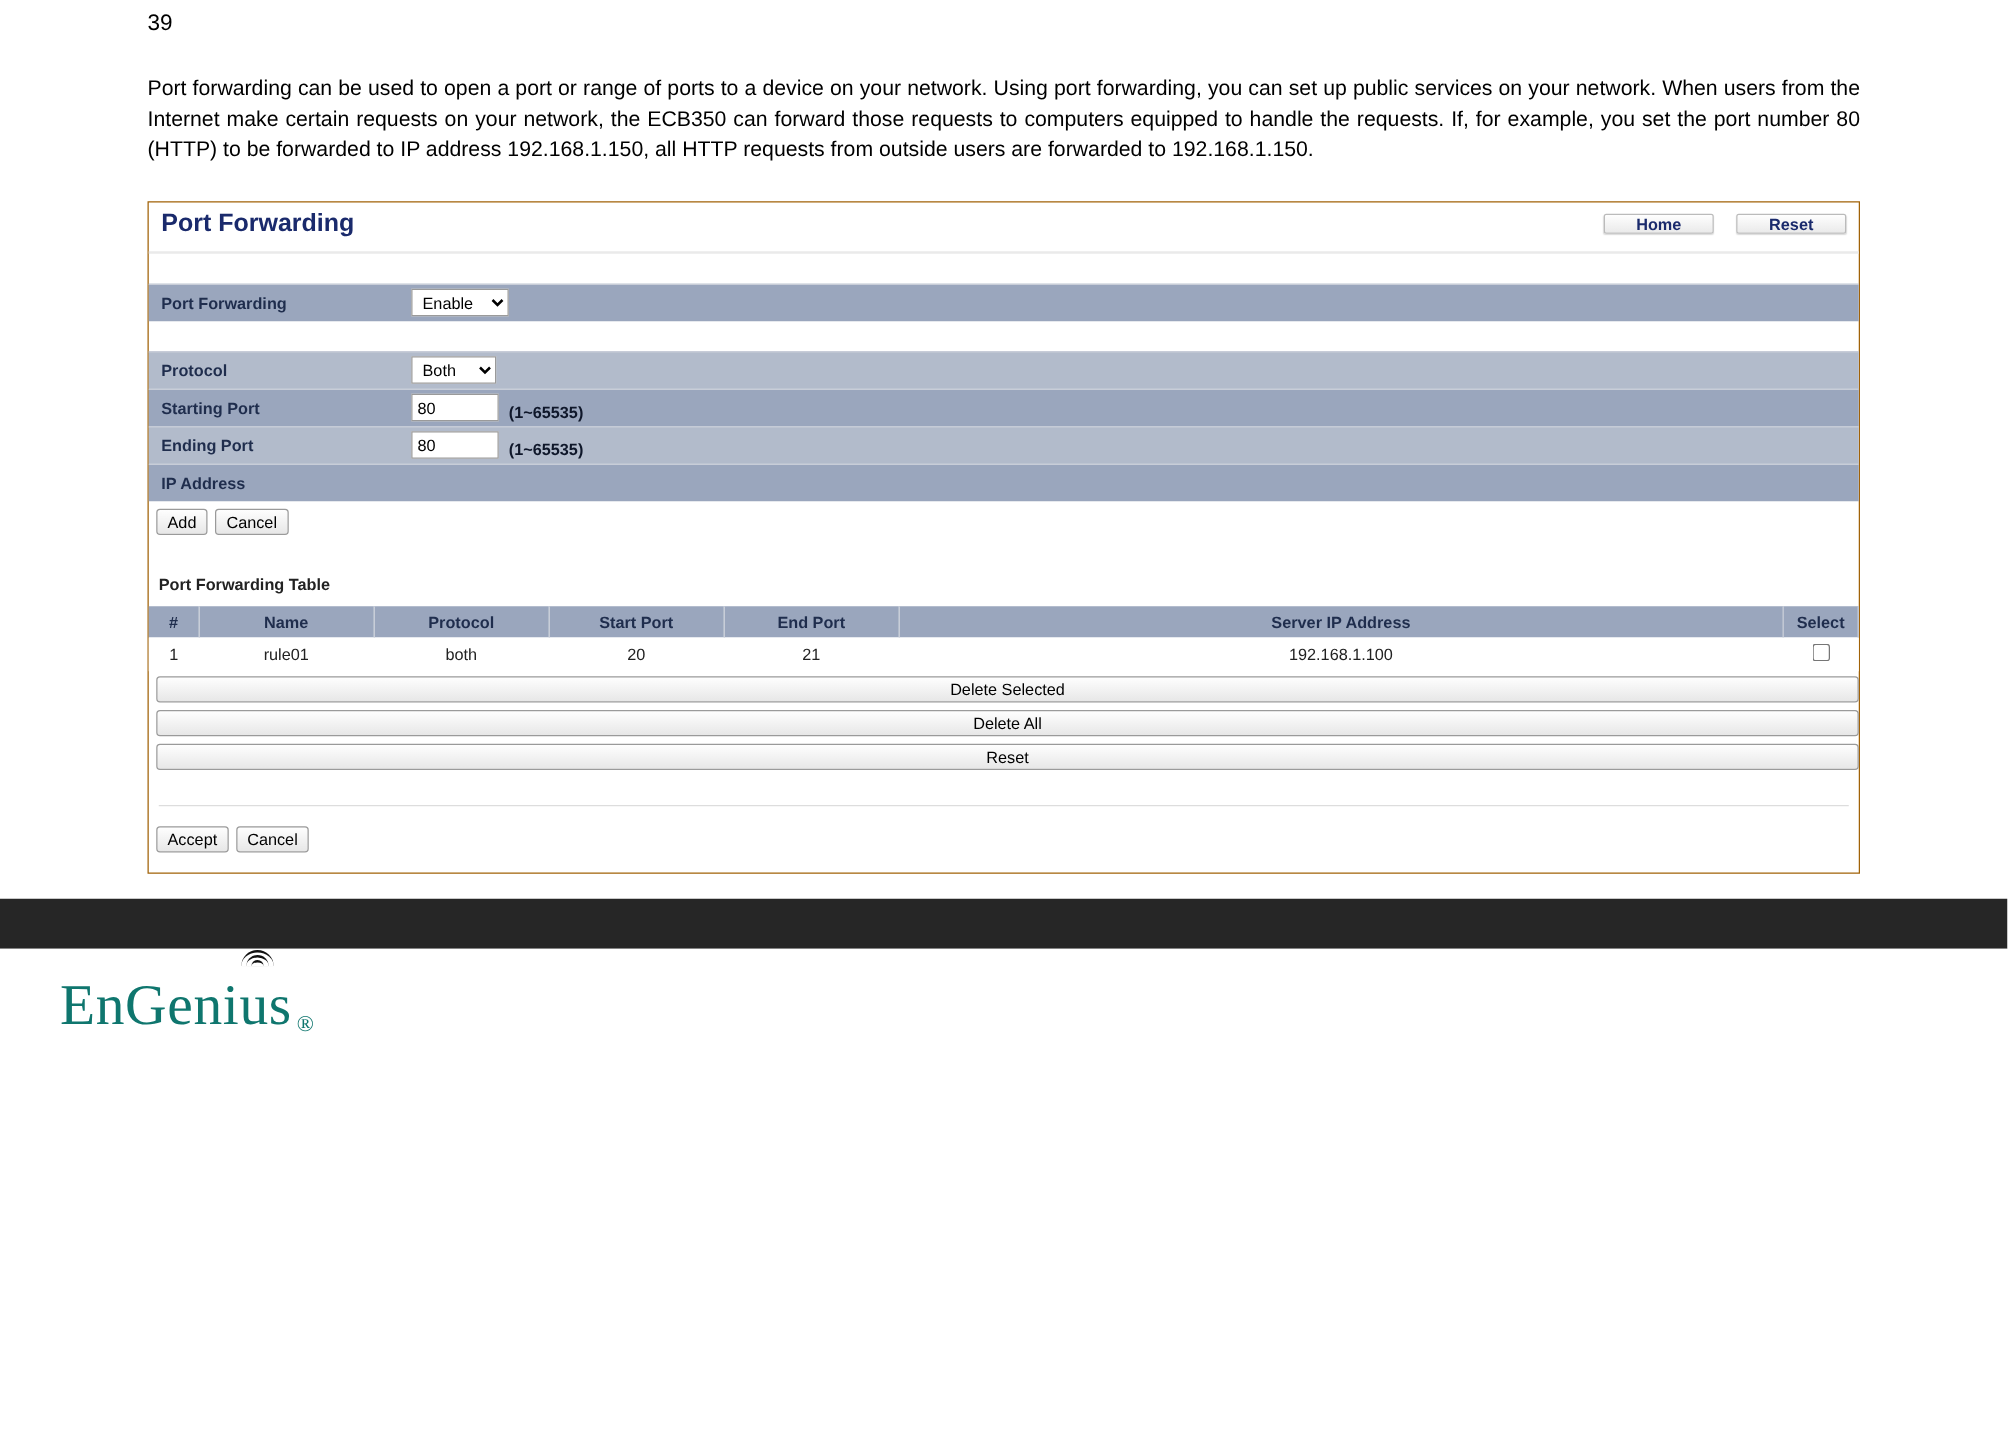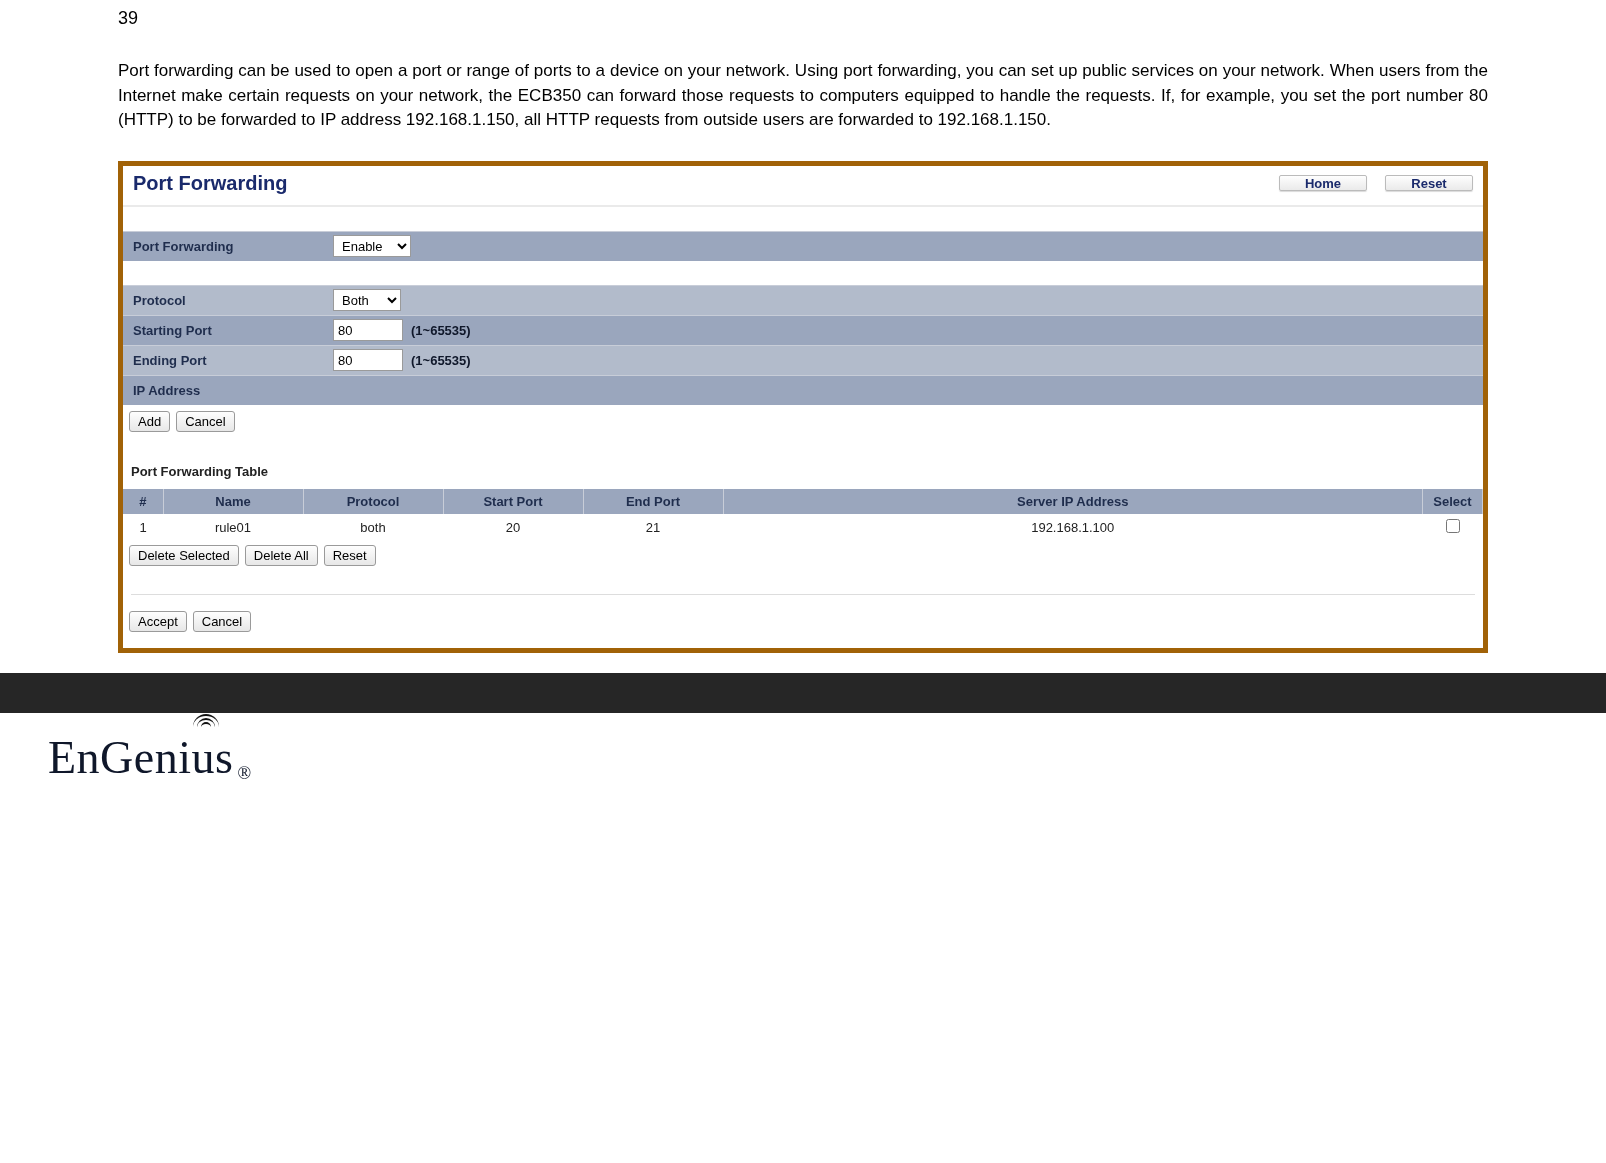--- a/index.html
+++ b/index.html
@@ -2,47 +2,47 @@
 <html><head>
 <meta charset="utf-8">
 <style>
   * { box-sizing: border-box; margin: 0; padding: 0; }
   body { font-family: Arial, Helvetica, sans-serif; background: #fff; color: #000; }
   .page { padding: 0 0 0 0; }
   .page-number { font-size: 18px; font-weight: 400; margin: 8px 0 30px 118px; }
   .content { margin: 0 118px 20px 118px; }
   .section-heading { font-size: 22px; font-weight: 700; margin-bottom: 8px; }
   .intro { font-size: 17px; line-height: 1.45; text-align: justify; margin-bottom: 28px; }
-  .panel { border: 5px solid #a16207; background: #fff; }
+  .panel { border: 1px solid #a16207; background: #fff; }
   .panel-header { display: flex; align-items: center; justify-content: space-between; padding: 6px 10px 10px 6px; border-bottom: 2px solid #eaeaea; }
   .panel-title { color: #1a2a6c; font-weight: 800; font-size: 20px; padding-left: 4px; }
   .hdr-buttons { display: flex; gap: 18px; }
   .hdr-btn { width: 88px; height: 16px; background: linear-gradient(#fefefe,#eaeaea); border: 1px solid #bbb; border-radius: 2px; font-size: 13px; font-weight: 700; color: #1a2a6c; cursor: pointer; box-shadow: 0 1px 1px rgba(0,0,0,.15); }
   .panel-body { padding: 0 0 16px 0; }
   .spacer { height: 24px; }
   .form-row { display: flex; align-items: center; background: #9aa6bd; border-top: 1px solid #c8cdd8; height: 30px; }
   .form-row.light { background: #b2bbcb; }
   .form-label { width: 210px; color: #1f2d4d; font-weight: 700; font-size: 13px; padding-left: 10px; }
-  .form-field { flex: 1; display: flex; align-items: center; gap: 8px; }
+  .form-field { flex: 1; display: flex; align-items: flex-end; gap: 8px; }
   select.inp, input.inp { height: 22px; border: 1px solid #9a9a9a; background: #fff; font-size: 13px; padding: 1px 4px; }
   select.inp { width: 78px; }
   input.inp.wide { width: 140px; }
   input.inp.narrow { width: 70px; }
   .hint { color: #0f172a; font-weight: 700; font-size: 13px; }
   .btn-row { display: flex; gap: 6px; padding: 6px 0 0 6px; }
   .small-btn { background: linear-gradient(#fefefe,#e7e7e7); border: 1px solid #9a9a9a; border-radius: 3px; font-size: 13px; padding: 2px 8px; cursor: pointer; }
   .subheading { font-weight: 700; font-size: 13px; margin: 32px 0 10px 8px; color: #222; }
   table.pft { width: 100%; border-collapse: collapse; font-size: 13px; }
   table.pft th { background: #9aa6bd; color: #1f2d4d; font-weight: 700; padding: 5px 6px; border-right: 1px solid #c8cdd8; text-align: center; }
   table.pft td { background: #fff; color: #222; padding: 5px 6px; text-align: center; }
-  .table-actions { display: flex; gap: 6px; padding: 4px 0 0 6px; }
+  .table-actions { display: flex; gap: 6px; padding: 4px 0 0 6px; flex-direction: column; }
   .divider { height: 1px; background: #ddd; margin: 28px 8px 10px 8px; }
   .footer-bar-dark { height: 40px; background: #262626; width: 100%; }
   .footer-logo-wrap { padding: 18px 0 26px 48px; background: #fff; }
-  .logo { display: flex; align-items: baseline; font-family: Georgia, 'Times New Roman', serif; color: #0f172a; }
+  .logo { display: flex; align-items: baseline; font-family: Georgia, 'Times New Roman', serif; color: #0f766e; }
   .logo .txt { font-size: 46px; font-weight: 400; letter-spacing: 0.5px; }
   .logo .dot-i { position: relative; display: inline-block; }
   .logo .wifi { position: absolute; top: -22px; left: 50%; transform: translateX(-50%); width: 30px; height: 18px; }
   .logo .wifi span { position: absolute; left: 50%; border: 2px solid #111; border-bottom: none; border-left: none; border-right: none; border-radius: 50% 50% 0 0 / 100% 100% 0 0; transform: translateX(-50%); }
   .logo .wifi .a1 { width: 10px; height: 5px; bottom: 0; }
   .logo .wifi .a2 { width: 18px; height: 9px; bottom: 0; }
   .logo .wifi .a3 { width: 26px; height: 13px; bottom: 0; }
   .logo sup { font-size: 18px; margin-left: 4px; vertical-align: top; position: relative; top: 6px; }
   .check { width: 14px; height: 14px; }
 </style>

